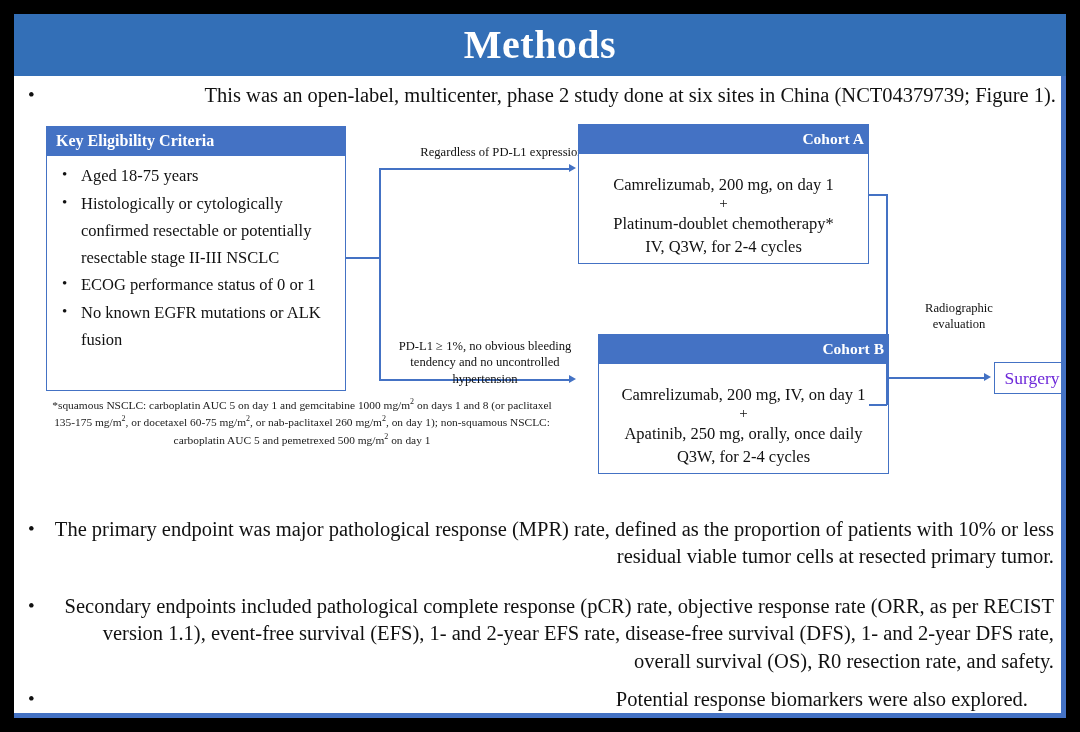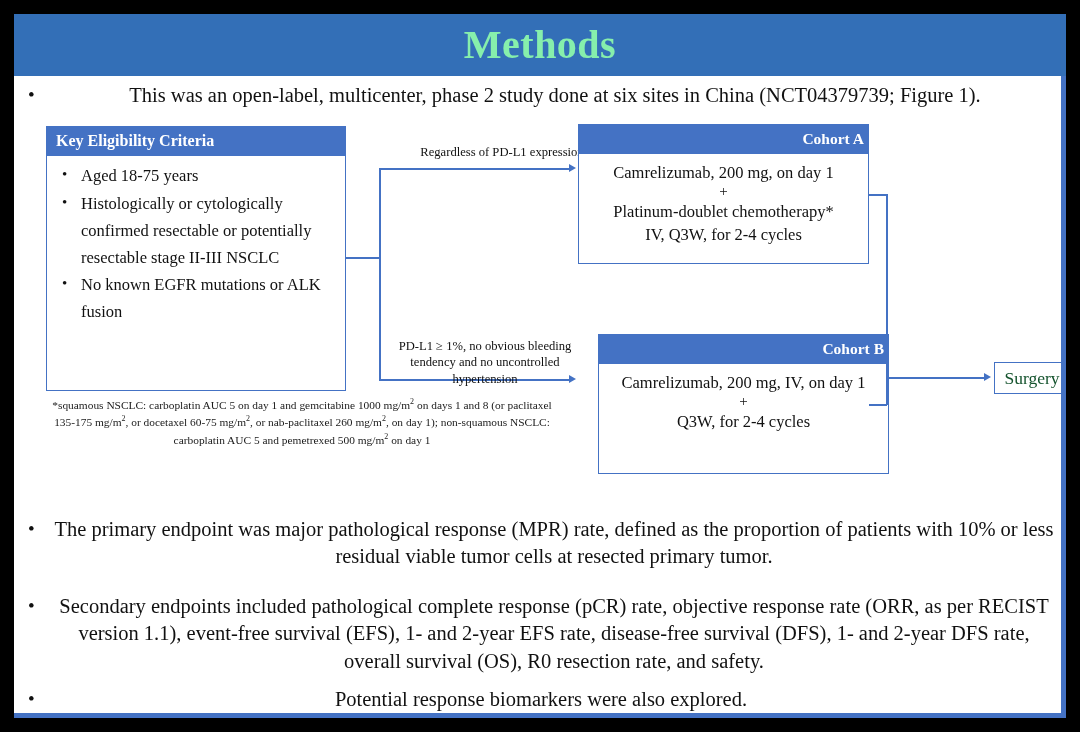--- a/index.html
+++ b/index.html
@@ -24,21 +24,21 @@
   }
 
   
   #title-banner {
     position: absolute;
     left: 14px;
     top: 14px;
     width: 1052px;
     height: 62px;
     background: #336FB7;
-    color: #86efac;
+    color: #ffffff;
     display: flex;
     align-items: center;
     justify-content: center;
   }
   #title-banner .title-text {
     font-size: 40px;
     font-weight: bold;
     font-family: "Liberation Serif", "DejaVu Serif", serif;
     letter-spacing: 0.5px;
     line-height: 1;
@@ -69,21 +69,21 @@
   }
   .slide-bullet .bull {
     flex: 0 0 auto;
     width: 26px;
     font-size: 19px;
     line-height: 1.33;
     color: #111111;
   }
   .slide-bullet .btext {
     flex: 1 1 auto;
-    text-align: center;
+    text-align: right;
   }
 
   #bullet-intro { left: 14px; top: 6px;  width: 1028px; }
   #bullet-primary   { left: 14px; top: 440px; width: 1026px; }
   #bullet-secondary { left: 14px; top: 517px; width: 1026px; }
   #bullet-biomarker { left: 14px; top: 610px; width: 1000px; }
 
   
   #figure-area {
     position: absolute;
@@ -169,42 +169,42 @@
     top: 214px;
     width: 291px;
     height: 140px;
     margin-left: 20px;
   }
   .cohort-lines {
     text-align: center;
     font-size: 16.5px;
     line-height: 1.42;
     color: #111111;
-    padding-top: 7px;
+    padding-top: 19px;
   }
   .cohort-lines .plus {
     font-size: 15px;
     line-height: 1.05;
   }
 
   
   #surgery-box {
     position: absolute;
     left: 962px;
     top: 242px;
     width: 76px;
     height: 32px;
     border: 1.5px solid #4472C4;
     background: #ffffff;
     box-sizing: border-box;
     display: flex;
     align-items: center;
     justify-content: center;
     font-size: 17.5px;
-    color: #14532d;
+    color: #6d28d9;
   }
 
   
   .line-h, .line-v {
     position: absolute;
     background: #4472C4;
   }
   .line-h { height: 1.6px; }
   .line-v { width: 1.6px; }
 
@@ -256,20 +256,21 @@
       <span class="btext">This was an open-label, multicenter, phase 2 study done at six sites in China (NCT04379739; Figure 1).</span>
     </div>
 
     <div id="figure-area">
 
       <div class="flow-box" id="eligibility-box">
         <div class="box-header">Key  Eligibility Criteria</div>
         <ul id="elig-list">
           <li>Aged 18-75 years</li>
           <li>Histologically or cytologically confirmed resectable or potentially resectable stage II-III  NSCLC</li>
+          <li>ECOG performance status of 0 or 1</li>
           <li>No known EGFR mutations or ALK fusion</li>
         </ul>
       </div>
 
       <div id="figure-footnote">
         <span>*squamous NSCLC: carboplatin AUC 5 on day 1 and gemcitabine 1000 mg/m<sup>2</sup> on days 1 and 8 (or paclitaxel 135-175  mg/m<sup>2</sup>, or docetaxel 60-75 mg/m<sup>2</sup>, or nab-paclitaxel 260 mg/m<sup>2</sup>, on day 1); non-squamous NSCLC: carboplatin AUC 5 and pemetrexed 500 mg/m<sup>2</sup> on day 1</span>
       </div>
 
       <div class="line-h" style="left:314px; top:137px; width:34px;"></div>
 
@@ -292,30 +293,32 @@
           <div>Platinum-doublet chemotherapy*</div>
           <div>IV, Q3W, for 2-4 cycles</div>
         </div>
       </div>
 
       <div class="flow-box" id="cohort-b-box">
         <div class="box-header">Cohort B</div>
         <div class="cohort-lines">
           <div>Camrelizumab, 200 mg, IV, on day 1</div>
           <div class="plus">+</div>
+          <div>Apatinib, 250 mg, orally, once daily</div>
           <div>Q3W, for 2-4 cycles</div>
         </div>
       </div>
 
       <div class="line-h" style="left:837px; top:74px; width:18px;"></div>
       <div class="line-h" style="left:837px; top:284px; width:18px;"></div>
       <div class="line-v" style="left:854px; top:74px; height:211px;"></div>
       <div class="line-h" style="left:854px; top:257px; width:100px;"></div>
       <div class="arrow-head" style="left:952px; top:253px;"></div>
 
+      <div class="conn-label" id="label-radiographic">Radiographic evaluation</div>
 
       <div id="surgery-box">
         <span>Surgery</span>
       </div>
 
 
     </div>
 
     <div class="slide-bullet" id="bullet-primary">
       <span class="bull">•</span>

